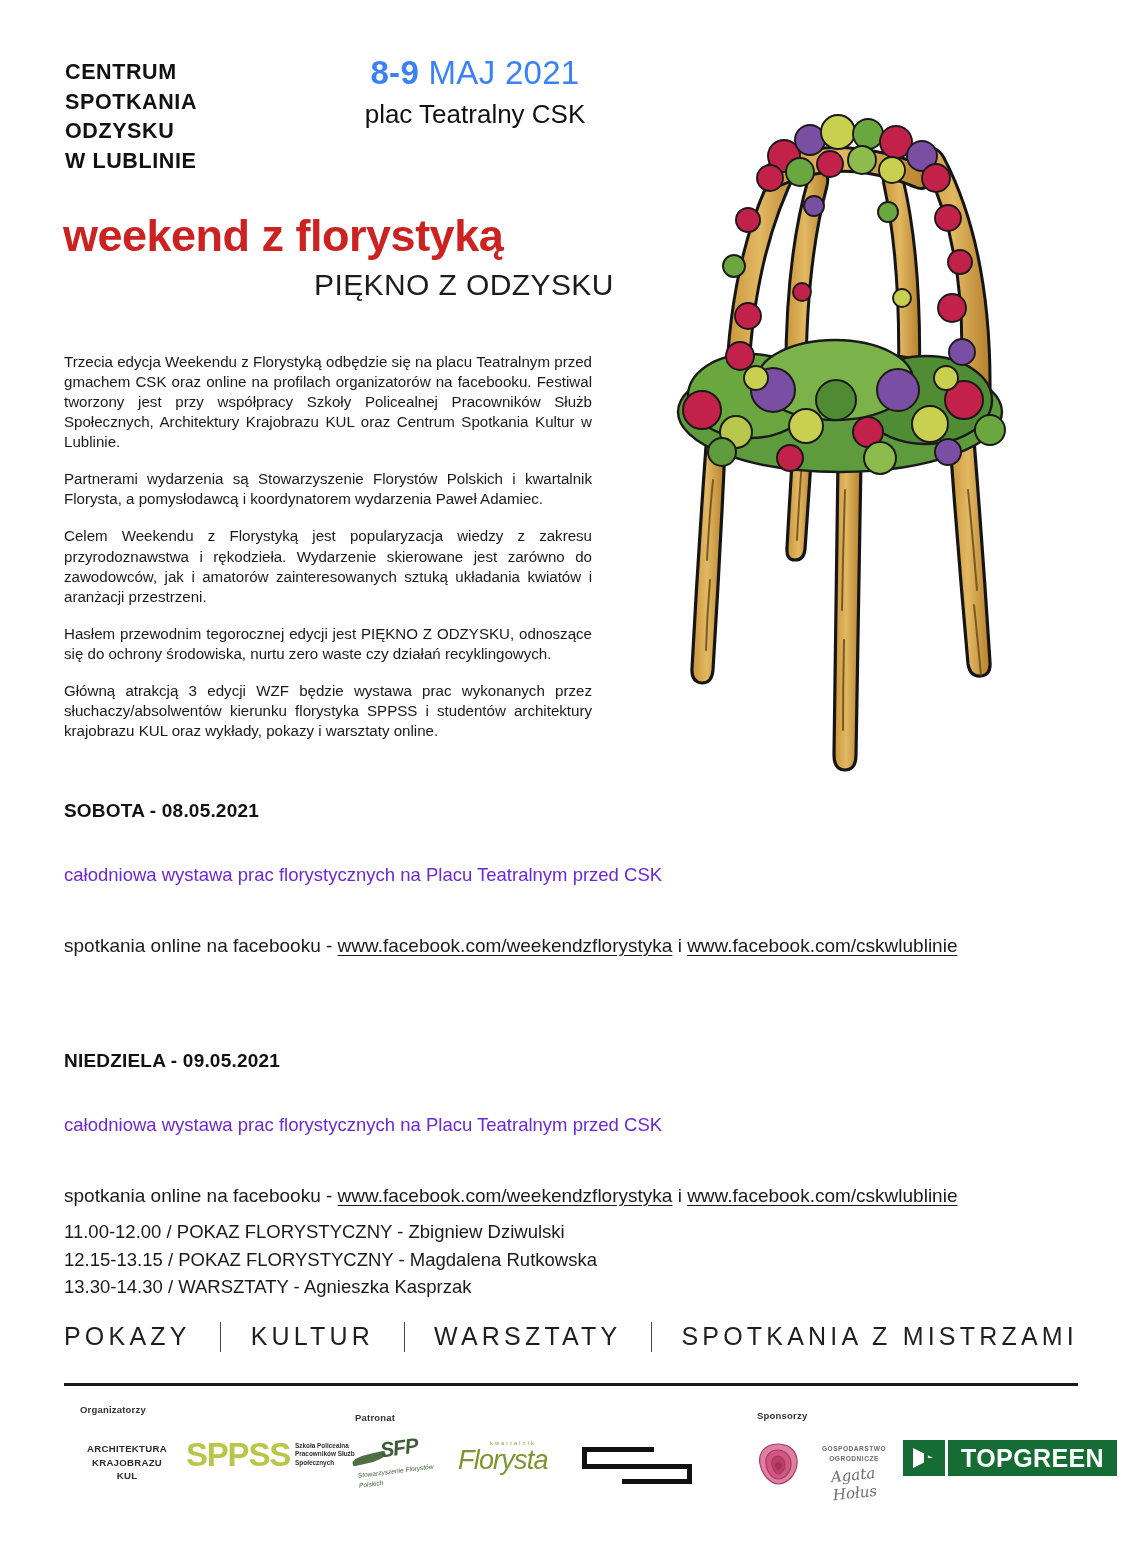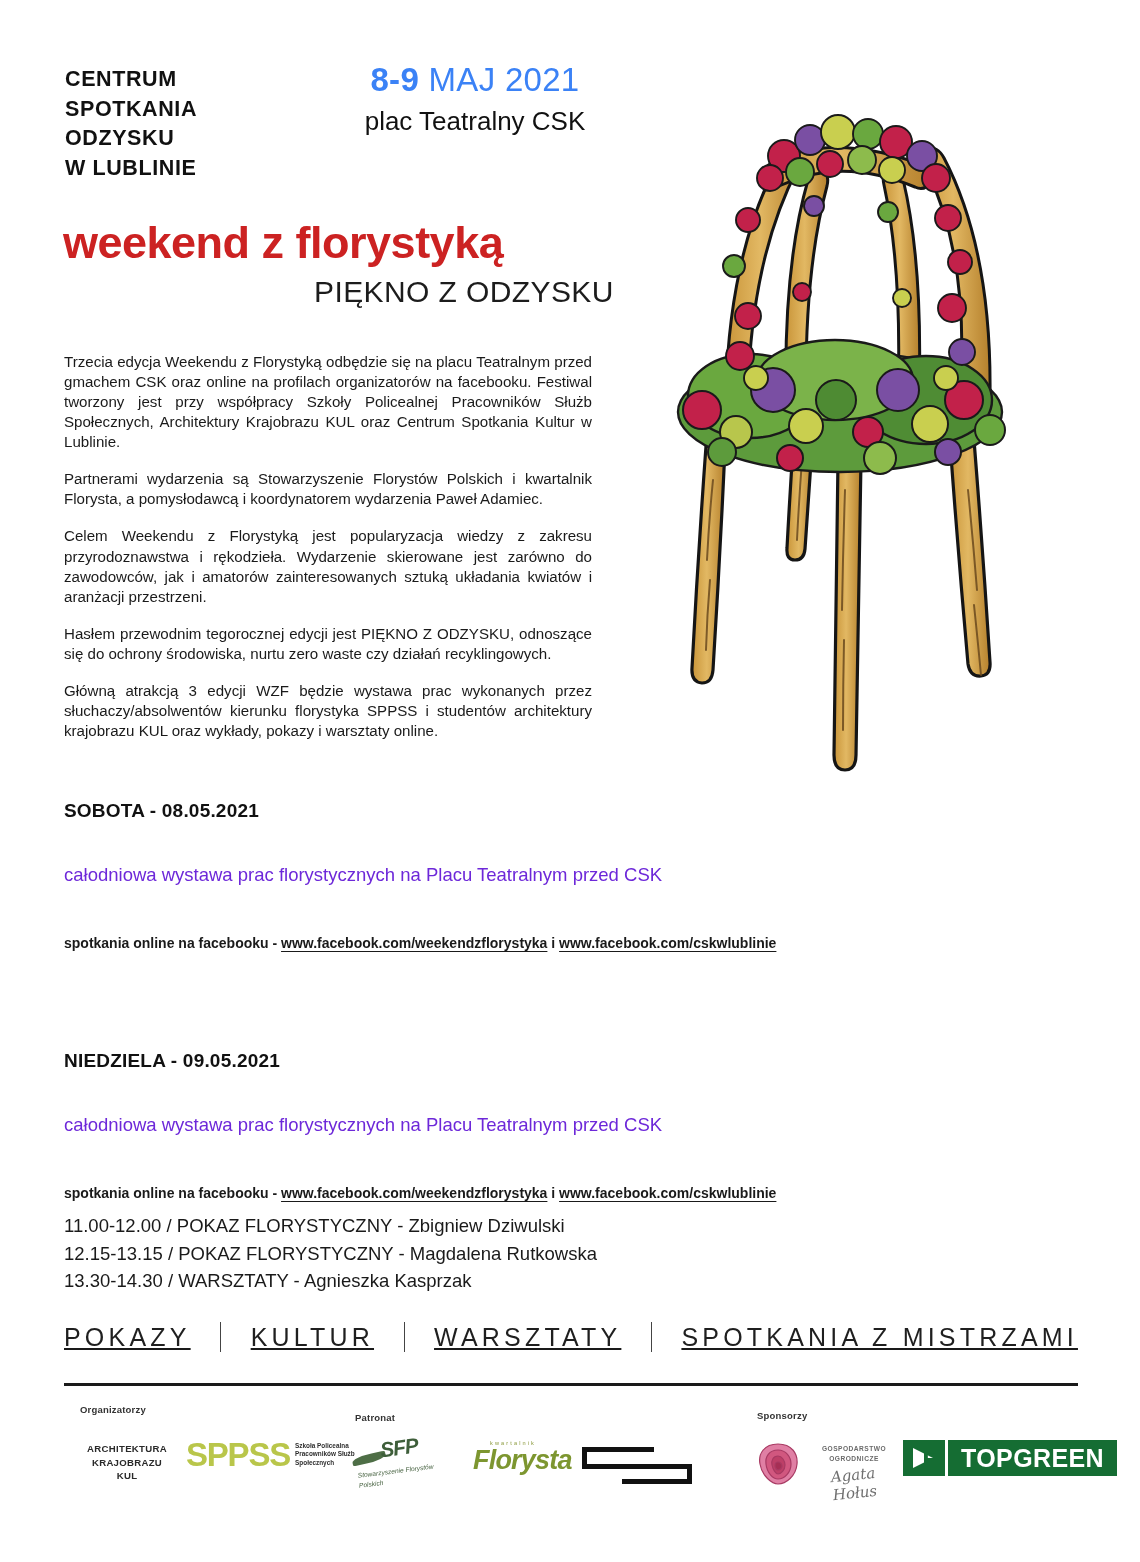--- a/index.html
+++ b/index.html
@@ -21,21 +21,21 @@
   .poster {
     position: relative;
     width: 1140px;
     height: 1562px;
     background: #fff;
   }
 
   
   .header {
     position: absolute;
-    left: 0; top: 7px;
+    left: 0; top: 0;
     width: 1140px;
     height: 320px;
   }
 
   .brand {
     position: absolute;
     left: 65px;
     top: 58px;
     font-weight: bold;
     font-size: 21.5px;
@@ -117,25 +117,24 @@
     letter-spacing: 0.2px;
     color: #111;
     margin-bottom: 42px;
   }
   .day-allday {
     font-size: 18.5px;
     color: #6d28d9;
     margin-bottom: 49px;
   }
   .day-online {
-    font-size: 14px;
+    font-size: 19px;
     color: #1a1a1a;
     margin-bottom: 11px;
     white-space: nowrap;
-    font-weight: bold;
   }
   .day-online .lnk {
     text-decoration: underline;
     text-underline-offset: 3px;
     color: #1a1a1a;
   }
   .day-items { list-style: none; }
   .day-items li {
     font-size: 18.5px;
     line-height: 1.49;
@@ -143,23 +142,22 @@
     white-space: nowrap;
   }
 
   
   .tagline {
     position: absolute;
     left: 64px;
     top: 1322px;
     width: 1014px;
     display: flex;
-    align-items: flex-end;
+    align-items: flex-start;
     justify-content: space-between;
-    text-decoration: underline;
   }
   .tagline .word {
     font-size: 25px;
     letter-spacing: 4.2px;
     color: #1f1f1f;
     white-space: nowrap;
   }
   .tagline .sep {
     width: 1px;
     height: 30px;
@@ -273,26 +271,25 @@
   }
   .florysta-kw {
     font-size: 5.6px;
     letter-spacing: 2.1px;
     color: #8b9a3c;
     text-align: center;
     margin-bottom: 1px;
   }
   .florysta-mark {
     font-size: 27px;
-    font-weight: bold;
+    font-weight: normal;
     font-style: italic;
     color: #7d9630;
     letter-spacing: -0.8px;
     line-height: 1;
-    margin-left: 15px;
   }
 
   
   .cs-mark {
     position: absolute;
     left: 580px; top: 45px;
     width: 126px; height: 40px;
   }
   .cs-mark .bar { position: absolute; background: #111; }
   .cs-bar1 { left: 2px;  top: 2px;  width: 72px; height: 5px; }

